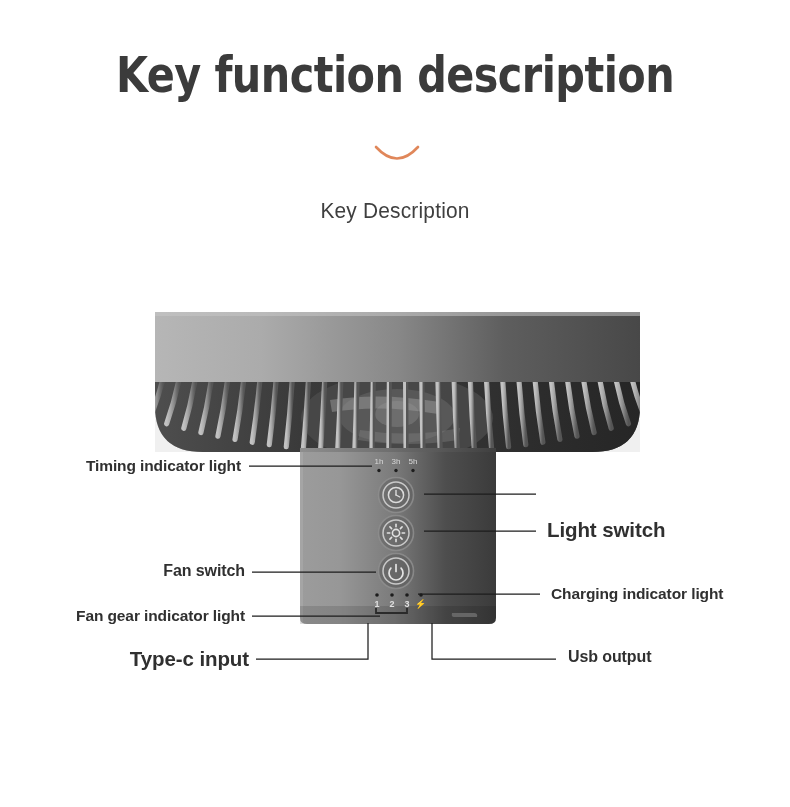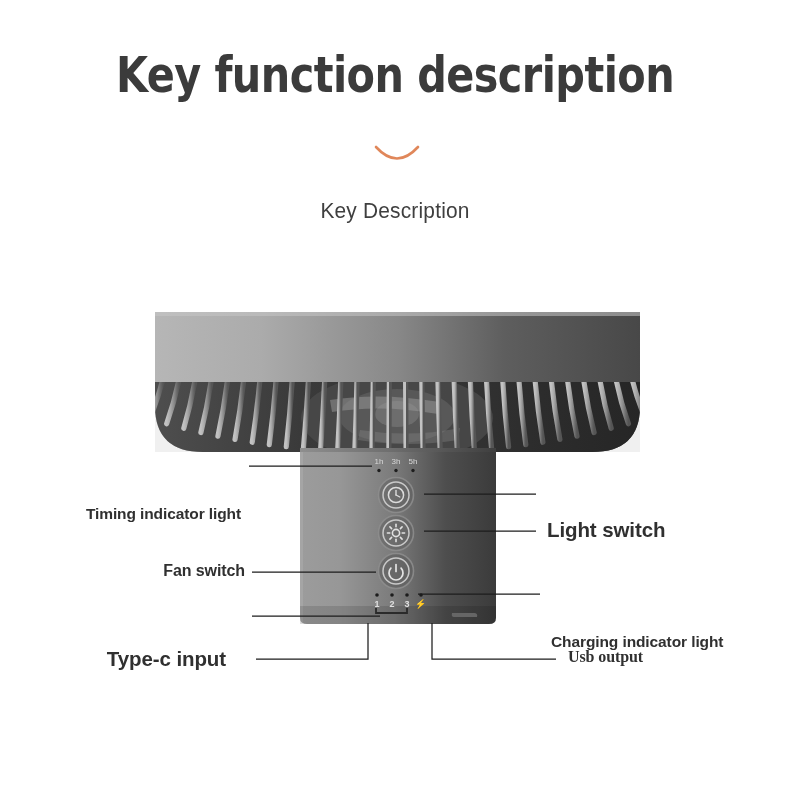--- a/index.html
+++ b/index.html
@@ -67,21 +67,21 @@
   }
 
   
   .lbl {
     position: absolute;
     color: #303030;
     font-weight: bold;
     white-space: nowrap;
     letter-spacing: -0.1px;
   }
-  .lbl-sm { font-size: 15.5px; margin-top: 48px; }
+  .lbl-sm { font-size: 15.5px; }
   .lbl-md { font-size: 16px; }
   .lbl-lg { font-size: 20.5px; }
 
   .lbl-r  { text-align: right; }
 
   
   #leaders {
     position: absolute;
     left: 0; top: 0;
     width: 790px; height: 807px;
@@ -297,23 +297,24 @@
 
     <line x1="418" y1="594" x2="540" y2="594"></line>
 
     <path d="M 432 623 L 432 659 L 556 659"></path>
   </svg>
 
   <div class="lbl lbl-sm lbl-r" style="right:549px; top:457px;">Timing indicator light</div>
 
   <div class="lbl lbl-md lbl-r" style="right:545px; top:562px;">Fan switch</div>
 
-
-  <div class="lbl lbl-lg lbl-r" style="right:564px; top:647px;">Type-c input</div>
+  <div class="lbl lbl-sm lbl-r" style="right:545px; top:607px;">Fan gear indicator light</div>
+
+  <div class="lbl lbl-lg lbl-r" style="right:541px; top:647px;">Type-c input</div>
 
 
   <div class="lbl lbl-lg" style="left:547px; top:518px;">Light switch</div>
 
   <div class="lbl lbl-sm" style="left:551px; top:585px;">Charging indicator light</div>
 
-  <div class="lbl lbl-md" style="left:568px; top:648px;font-family:Liberation Serif, serif;">Usb output</div>
+  <div class="lbl lbl-md" style="left:568px; top:648px;">Usb output</div>
 
 </div>
 
 </body></html>

